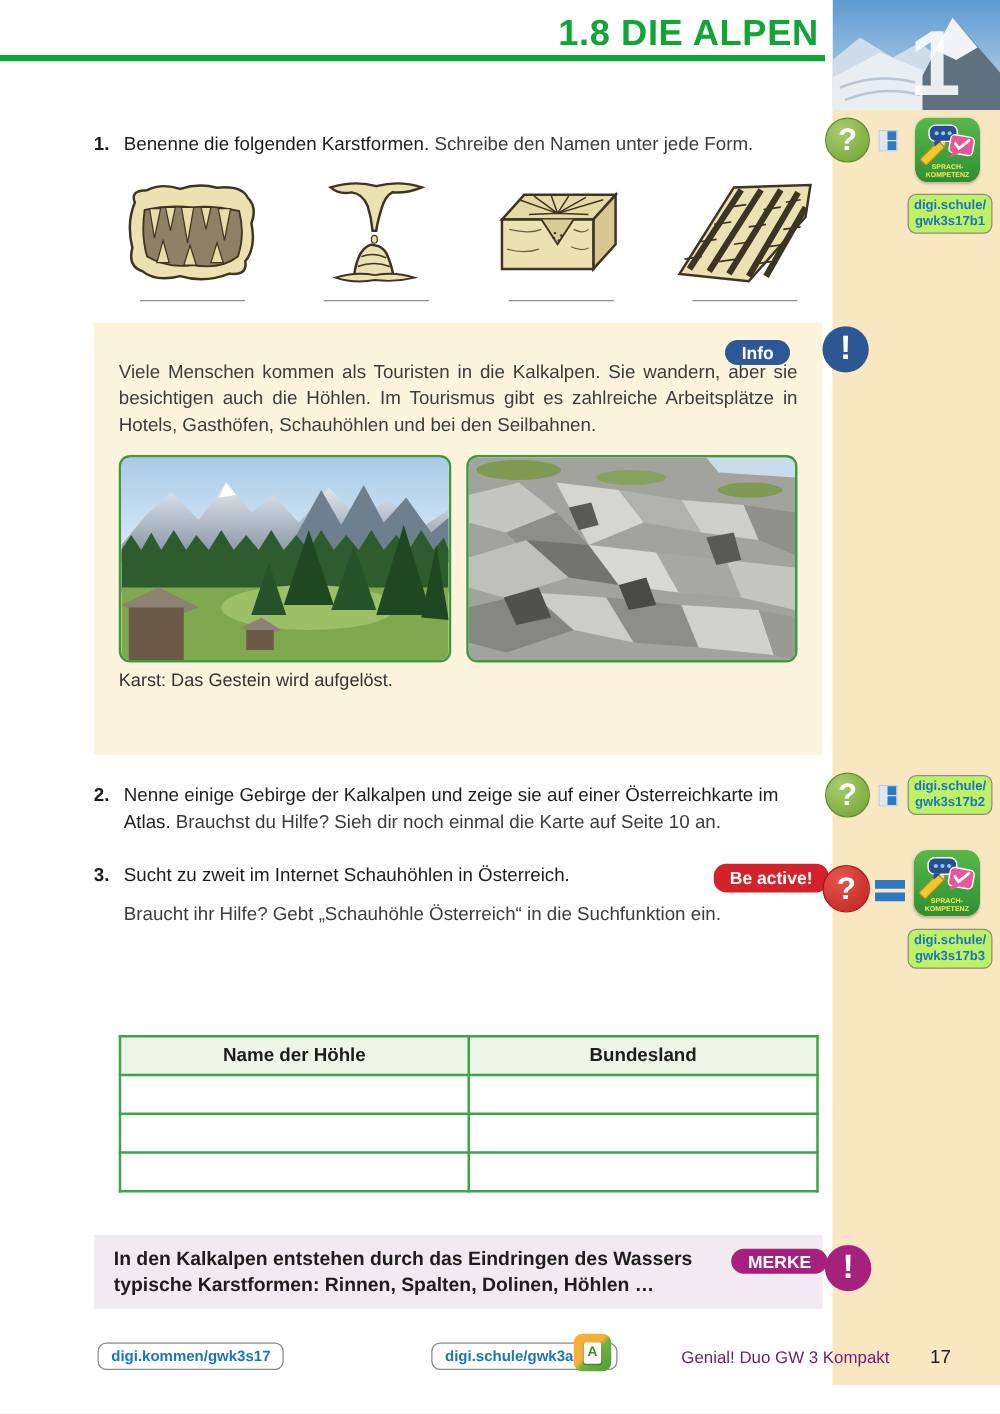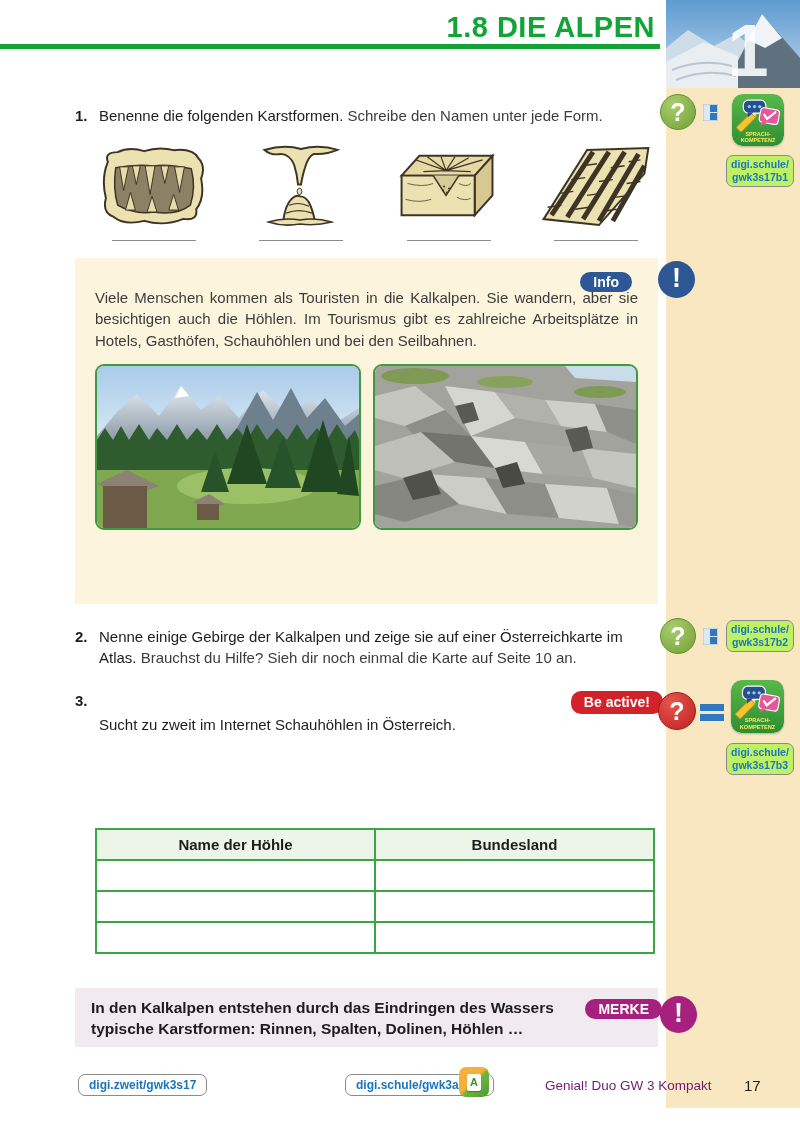--- a/index.html
+++ b/index.html
@@ -234,36 +234,38 @@
           <polygon points="170,118 232,122 244,158 184,152" fill="#d2d2cc"></polygon>
           <polygon points="232,122 261,128 261,162 244,158" fill="#9a9a94"></polygon>
           <polygon points="28,112 56,104 66,128 38,134" fill="#51514b"></polygon>
           <polygon points="120,102 142,96 150,118 128,122" fill="#4a4a44"></polygon>
           <polygon points="190,64 212,60 218,82 198,86" fill="#5a5a54"></polygon>
           <polygon points="80,40 98,36 104,54 88,58" fill="#5a5a54"></polygon>
         </svg>
       </div>
     </div>
     <div class="caption-row">
+      <div class="caption" style="width:265px;">Karst: Das Gestein wird aufgelöst.</div>
     </div>
   </div>
 
   <div class="task" style="top:627px;">
     <div class="task-num">2.</div>
     <div class="task-body">
       <span class="task-bold">Nenne einige Gebirge der Kalkalpen und zeige sie auf einer Österreichkarte im Atlas.</span>
       <span class="task-normal">Brauchst du Hilfe? Sieh dir noch einmal die Karte auf Seite 10 an.</span>
     </div>
   </div>
 
   <div class="task" style="top:691px;">
     <div class="task-num">3.</div>
     <div class="task-body">
-      <div class="task-bold" style="width:470px;margin-top:24px;">Sucht zu zweit im Internet Schauhöhlen in Österreich.</div>
+      <div class="task-bold" style="width:470px;">Sucht zu zweit im Internet Schauhöhlen in Österreich.</div>
       <span class="badge be-active-badge">Be active!</span>
+      <div class="task-normal" style="margin-top:10px;">Braucht ihr Hilfe? Gebt „Schauhöhle Österreich“ in die Suchfunktion ein.</div>
     </div>
   </div>
 
   <table class="hoehlen-table">
     <tbody>
         <tr>
       <th style="width:50%;">Name der Höhle</th>
       <th style="width:50%;">Bundesland</th>
     </tr>
     <tr>
@@ -373,21 +375,21 @@
   </div>
   <div class="side-link" style="left:726px; top:743px;">
     <div>digi.schule/</div>
     <div>gwk3s17b3</div>
   </div>
 
   <div class="circle ex-circle ex-magenta" style="left:660px; top:996px;">
     <span>!</span>
   </div>
 
-  <div class="footer-link" style="left:78px;">digi.zweit/gwk3s17</div>
+  <div class="footer-link" style="left:78px;">digi.kommen/gwk3s17</div>
   <div class="footer-link" style="left:345px;">digi.schule/gwk3am17</div>
   <div class="footer-logo">
     <div class="card">A</div>
   </div>
   <div class="book-title">Genial! Duo GW 3 Kompakt</div>
   <div class="page-number">17</div>
 
 </div>
 
 </body></html>

